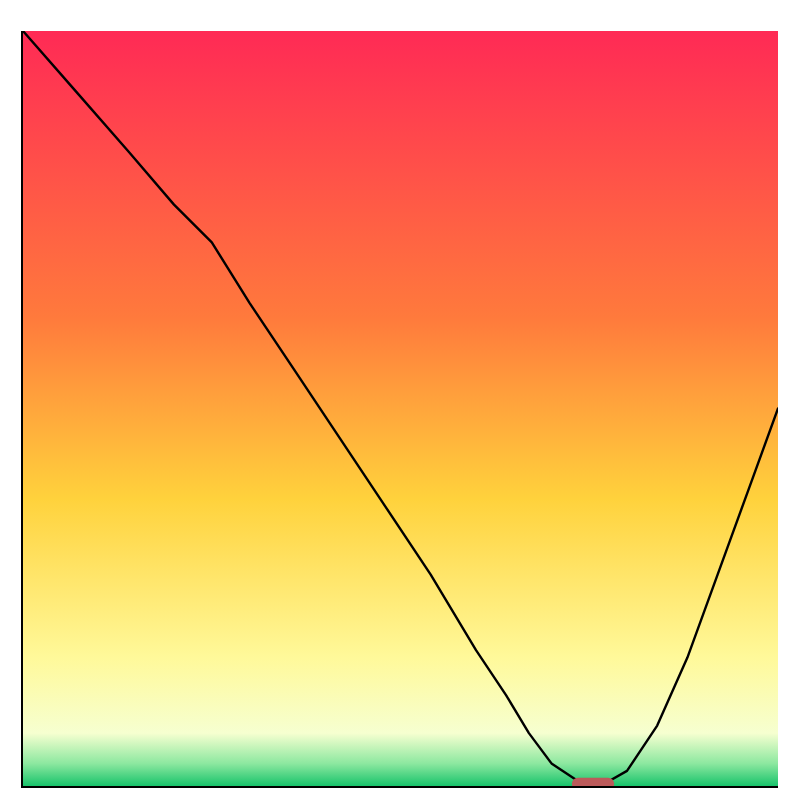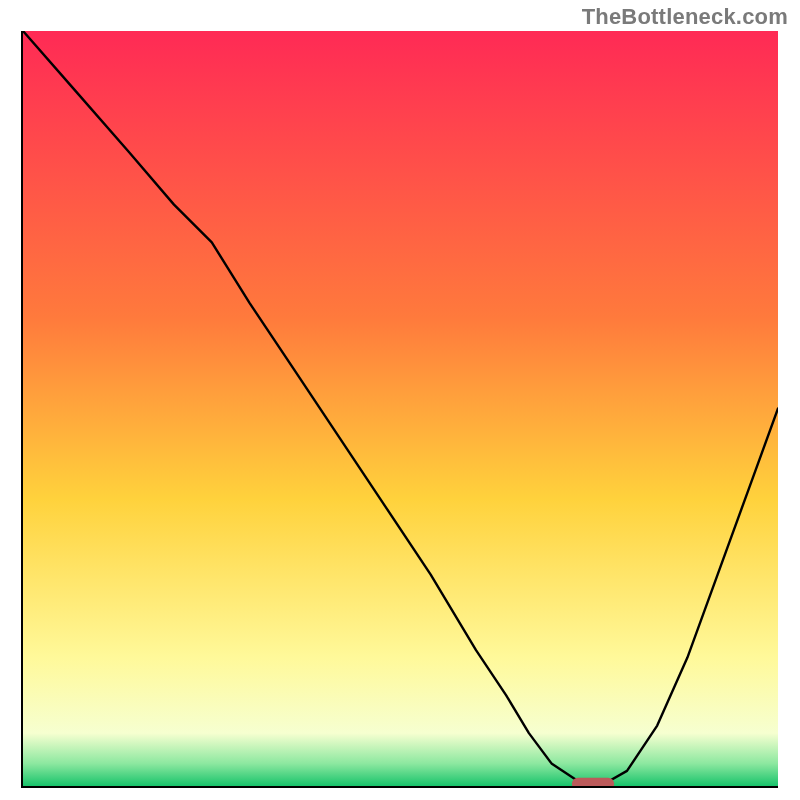--- a/index.html
+++ b/index.html
@@ -53,21 +53,20 @@
   .marker {
     stroke: #bb5a5a;
     stroke-width: 12;
     stroke-linecap: round;
   }
 </style>
 </head>
 <body>
 <div class="stage">
 
-  <div class="watermark">TheBottleneck.com</div>
 
   <div class="plot-frame"></div>
 
   <svg class="plot" viewBox="0 0 755 755" preserveAspectRatio="none">
     <defs>
       <linearGradient id="bg-grad" x1="0" y1="0" x2="0" y2="1">
         <stop id="g0" offset="0%" stop-color="#ff2a55"></stop>
         <stop id="g1" offset="38%" stop-color="#ff7a3c"></stop>
         <stop id="g2" offset="62%" stop-color="#ffd23c"></stop>
         <stop id="g3" offset="83%" stop-color="#fff99a"></stop>

